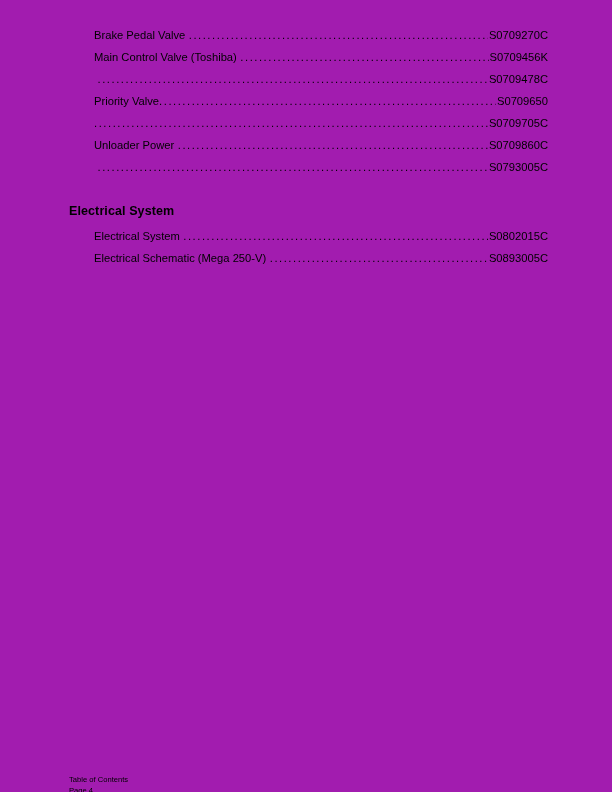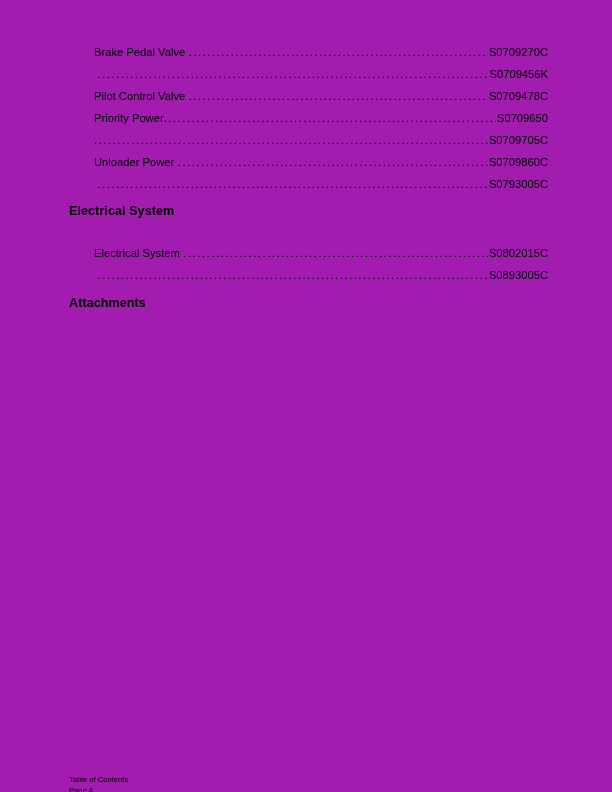--- a/index.html
+++ b/index.html
@@ -67,21 +67,20 @@
     flex: 1 1 auto;
     overflow: hidden;
     white-space: nowrap;
     letter-spacing: 1.55px;
     color: #000000;
     transform: translateY(-0.5px);
   }
   .toc-entry .code {
     flex: 0 0 auto;
     text-align: center;
-    margin-top: 17px;
   }
   
   .toc-entry.tight .leader { margin-left: 0px; }
   .toc-entry.loose .leader { margin-left: 3.5px; }
   .toc-entry .code { margin-left: 0.5px; }
 
   
   .list-hydraulic { margin-top: 0; }
   .list-electrical { margin-top: 6px; }
 
@@ -103,30 +102,30 @@
 
   <div class="content">
 
     <ul class="toc-list list-hydraulic">
       <li class="toc-entry loose">
         <span class="label">Brake Pedal Valve</span>
         <span class="leader">.......................................................................................................</span>
         <span class="code">S0709270C</span>
       </li>
       <li class="toc-entry loose">
+        <span class="label">Main Control Valve (Toshiba)</span>
         <span class="leader">.......................................................................................................</span>
         <span class="code">S0709456K</span>
       </li>
       <li class="toc-entry loose">
-        <span class="label">Pilot Control Valve</span>
         <span class="leader">.......................................................................................................</span>
         <span class="code">S0709478C</span>
       </li>
       <li class="toc-entry tight">
-        <span class="label">Priority Power</span>
+        <span class="label">Priority Valve</span>
         <span class="leader">.......................................................................................................</span>
         <span class="code">S0709650</span>
       </li>
       <li class="toc-entry tight">
         <span class="leader">.......................................................................................................</span>
         <span class="code">S0709705C</span>
       </li>
       <li class="toc-entry loose">
         <span class="label">Unloader Power</span>
         <span class="leader">.......................................................................................................</span>
@@ -140,26 +139,26 @@
 
     <h2 class="section-heading heading-electrical">Electrical System</h2>
 
     <ul class="toc-list list-electrical">
       <li class="toc-entry loose">
         <span class="label">Electrical System</span>
         <span class="leader">.......................................................................................................</span>
         <span class="code">S0802015C</span>
       </li>
       <li class="toc-entry loose">
+        <span class="label">Electrical Schematic (Mega 250-V)</span>
         <span class="leader">.......................................................................................................</span>
         <span class="code">S0893005C</span>
       </li>
     </ul>
 
-    <h2 class="section-heading heading-attachments">Attachments</h2>
 
   </div>
 
   <div class="footer">
     <div>Table of Contents</div>
     <div>Page 4</div>
   </div>
 
 </div>
 

